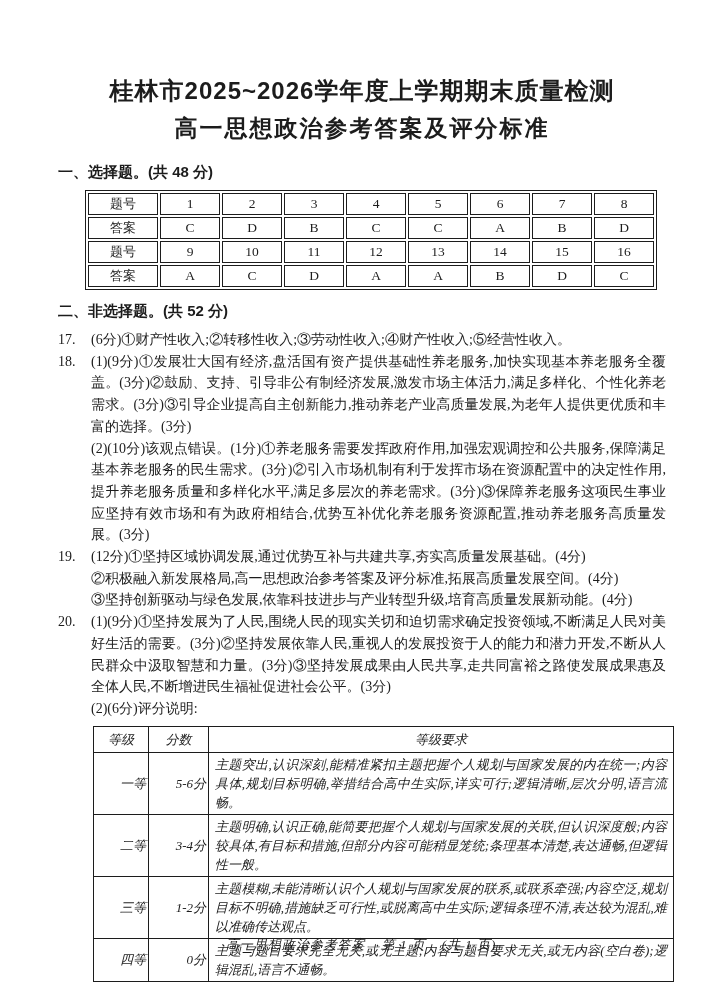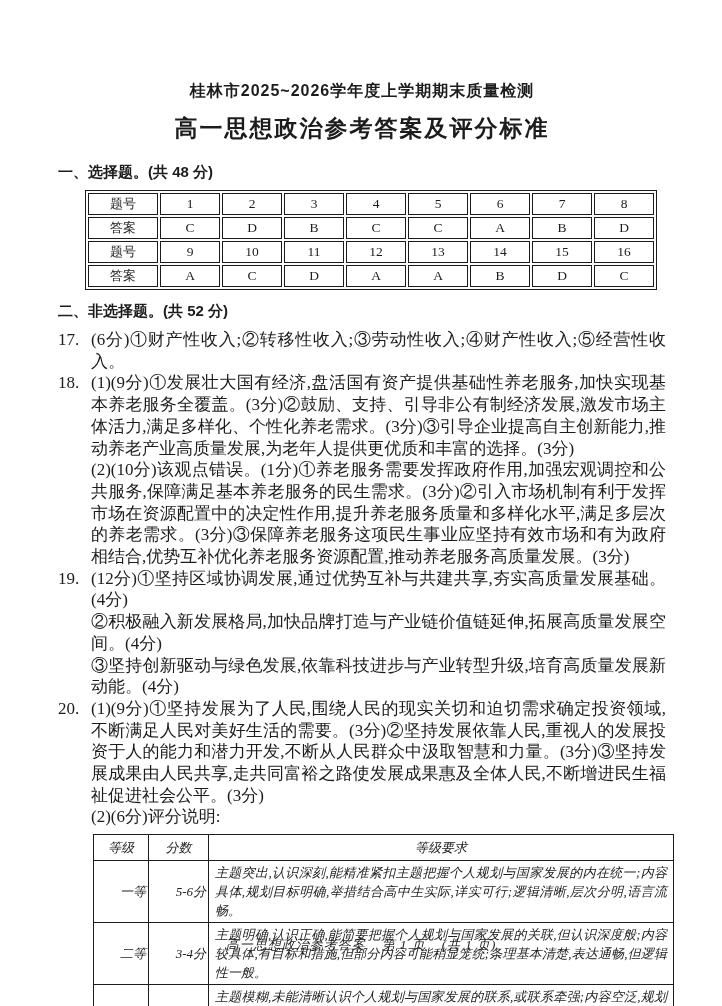--- a/index.html
+++ b/index.html
@@ -11,21 +11,21 @@
     color:#1c1c1c;
     font-family:"Liberation Serif","DejaVu Serif",serif;
     box-sizing:border-box;
     padding:78px 56px 0 58px;
     overflow:hidden;
   }
   .title{
     margin:0 0 12px 0;
     text-align:center;
     font-family:"Liberation Sans","DejaVu Sans",sans-serif;
-    font-size:16px;line-height:26px;font-weight:bold;
+    font-size:24px;line-height:26px;font-weight:bold;
     letter-spacing:1px;
   }
   .subtitle{
     margin:0 0 20px 0;
     text-align:center;
     font-family:"Liberation Sans","DejaVu Sans",sans-serif;
     font-size:23px;line-height:25px;font-weight:bold;
     letter-spacing:2px;
   }
   .sec-head{
@@ -48,21 +48,21 @@
     border:1px solid #1c1c1c;
     text-align:center;
     font-size:13.5px;
     height:20px;
     line-height:20px;
     padding:0 15px;
     overflow:hidden;
   }
   table.choice td.hd{font-size:13px;}
   
-  .answers{font-size:17px;line-height:21.7px;}
+  .answers{font-size:14px;line-height:21.7px;}
   .item{position:relative;padding-left:33px;margin:0;}
   .item .num{position:absolute;left:0;top:0;}
   .item p{margin:0;text-align:justify;}
   
   table.rubric{
     border-collapse:collapse;
     table-layout:fixed;
     width:581px;
     margin:6px 0 0 35px;
     font-style:italic;
@@ -168,21 +168,21 @@
       <p>(6分)①财产性收入;②转移性收入;③劳动性收入;④财产性收入;⑤经营性收入。</p>
     </div>
     <div class="item">
       <span class="num">18.</span>
       <p>(1)(9分)①发展壮大国有经济,盘活国有资产提供基础性养老服务,加快实现基本养老服务全覆盖。(3分)②鼓励、支持、引导非公有制经济发展,激发市场主体活力,满足多样化、个性化养老需求。(3分)③引导企业提高自主创新能力,推动养老产业高质量发展,为老年人提供更优质和丰富的选择。(3分)</p>
       <p>(2)(10分)该观点错误。(1分)①养老服务需要发挥政府作用,加强宏观调控和公共服务,保障满足基本养老服务的民生需求。(3分)②引入市场机制有利于发挥市场在资源配置中的决定性作用,提升养老服务质量和多样化水平,满足多层次的养老需求。(3分)③保障养老服务这项民生事业应坚持有效市场和有为政府相结合,优势互补优化养老服务资源配置,推动养老服务高质量发展。(3分)</p>
     </div>
     <div class="item">
       <span class="num">19.</span>
       <p>(12分)①坚持区域协调发展,通过优势互补与共建共享,夯实高质量发展基础。(4分)</p>
-      <p>②积极融入新发展格局,加快品牌打造与产业链价值链延伸,拓展高质量发展空间。(4分)</p>
+      <p>②积极融入新发展格局,高一思想政治参考答案及评分标准,拓展高质量发展空间。(4分)</p>
       <p>③坚持创新驱动与绿色发展,依靠科技进步与产业转型升级,培育高质量发展新动能。(4分)</p>
     </div>
     <div class="item">
       <span class="num">20.</span>
       <p>(1)(9分)①坚持发展为了人民,围绕人民的现实关切和迫切需求确定投资领域,不断满足人民对美好生活的需要。(3分)②坚持发展依靠人民,重视人的发展投资于人的能力和潜力开发,不断从人民群众中汲取智慧和力量。(3分)③坚持发展成果由人民共享,走共同富裕之路使发展成果惠及全体人民,不断增进民生福祉促进社会公平。(3分)</p>
       <p>(2)(6分)评分说明:</p>
     </div>
   </div>
 
   <table class="rubric">

